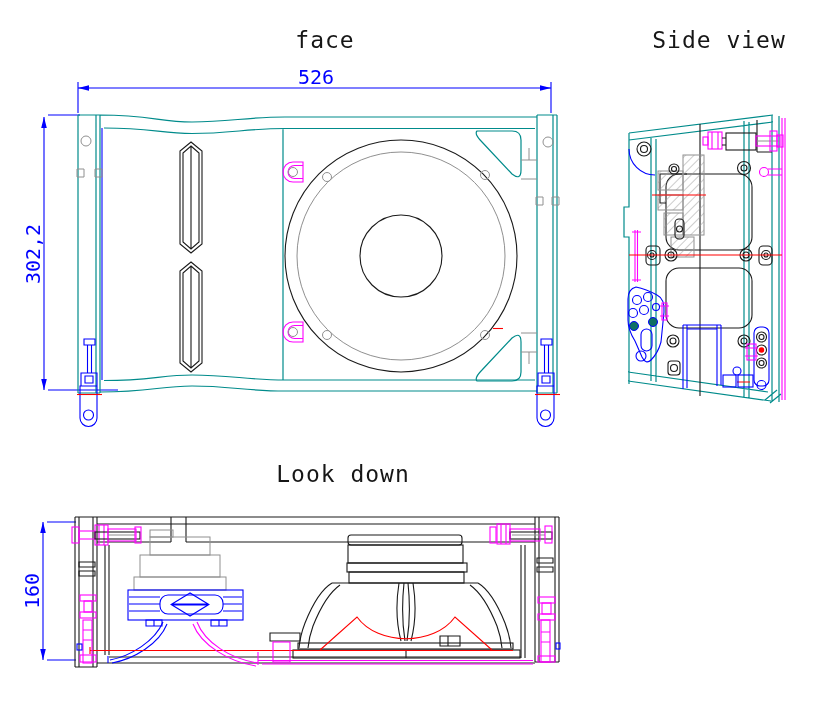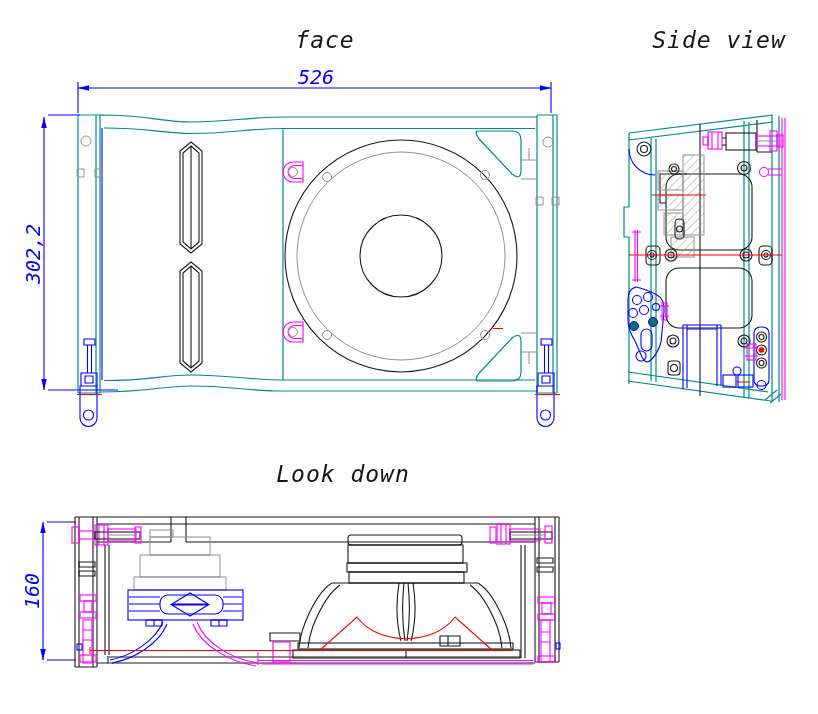--- a/index.html
+++ b/index.html
@@ -1,17 +1,17 @@
 <!DOCTYPE html>
 <html style="--background: #FFFFFF; --outline-teal: #008B8B; --dimension-blue: #0000FF; --hardware-magenta: #FF00FF; --centerline-red: #FF0000; --detail-black: #1A1A1A; --detail-gray: #909090; --fill-teal-dark: #0E6F63;"><head>
 <meta charset="utf-8">
 <style>
   html,body{margin:0;padding:0;background:#fff;}
   .stage{position:relative;width:818px;height:714px;background:var(--background,#fff);overflow:hidden;
-         font-family:"DejaVu Sans Mono","Liberation Mono",monospace;font-style:italic;}
+         font-family:"DejaVu Sans Mono","Liberation Mono",monospace;}
   svg{display:block}
   
   .bk{stroke:var(--detail-black,#1a1a1a);fill:none;stroke-width:1.1;}
   .gy{stroke:var(--detail-gray,#909090);fill:none;stroke-width:1;}
   .tl{stroke:var(--outline-teal,#008B8B);fill:none;stroke-width:1.2;}
   .bl{stroke:var(--dimension-blue,#0000FF);fill:none;stroke-width:1.1;}
   .mg{stroke:var(--hardware-magenta,#FF00FF);fill:none;stroke-width:1.1;}
   .rd{stroke:var(--centerline-red,#FF0000);fill:none;stroke-width:1.1;}
   .dimf{fill:var(--dimension-blue,#0000FF);stroke:none;}
   .rdf{fill:var(--centerline-red,#FF0000);stroke:none;}

